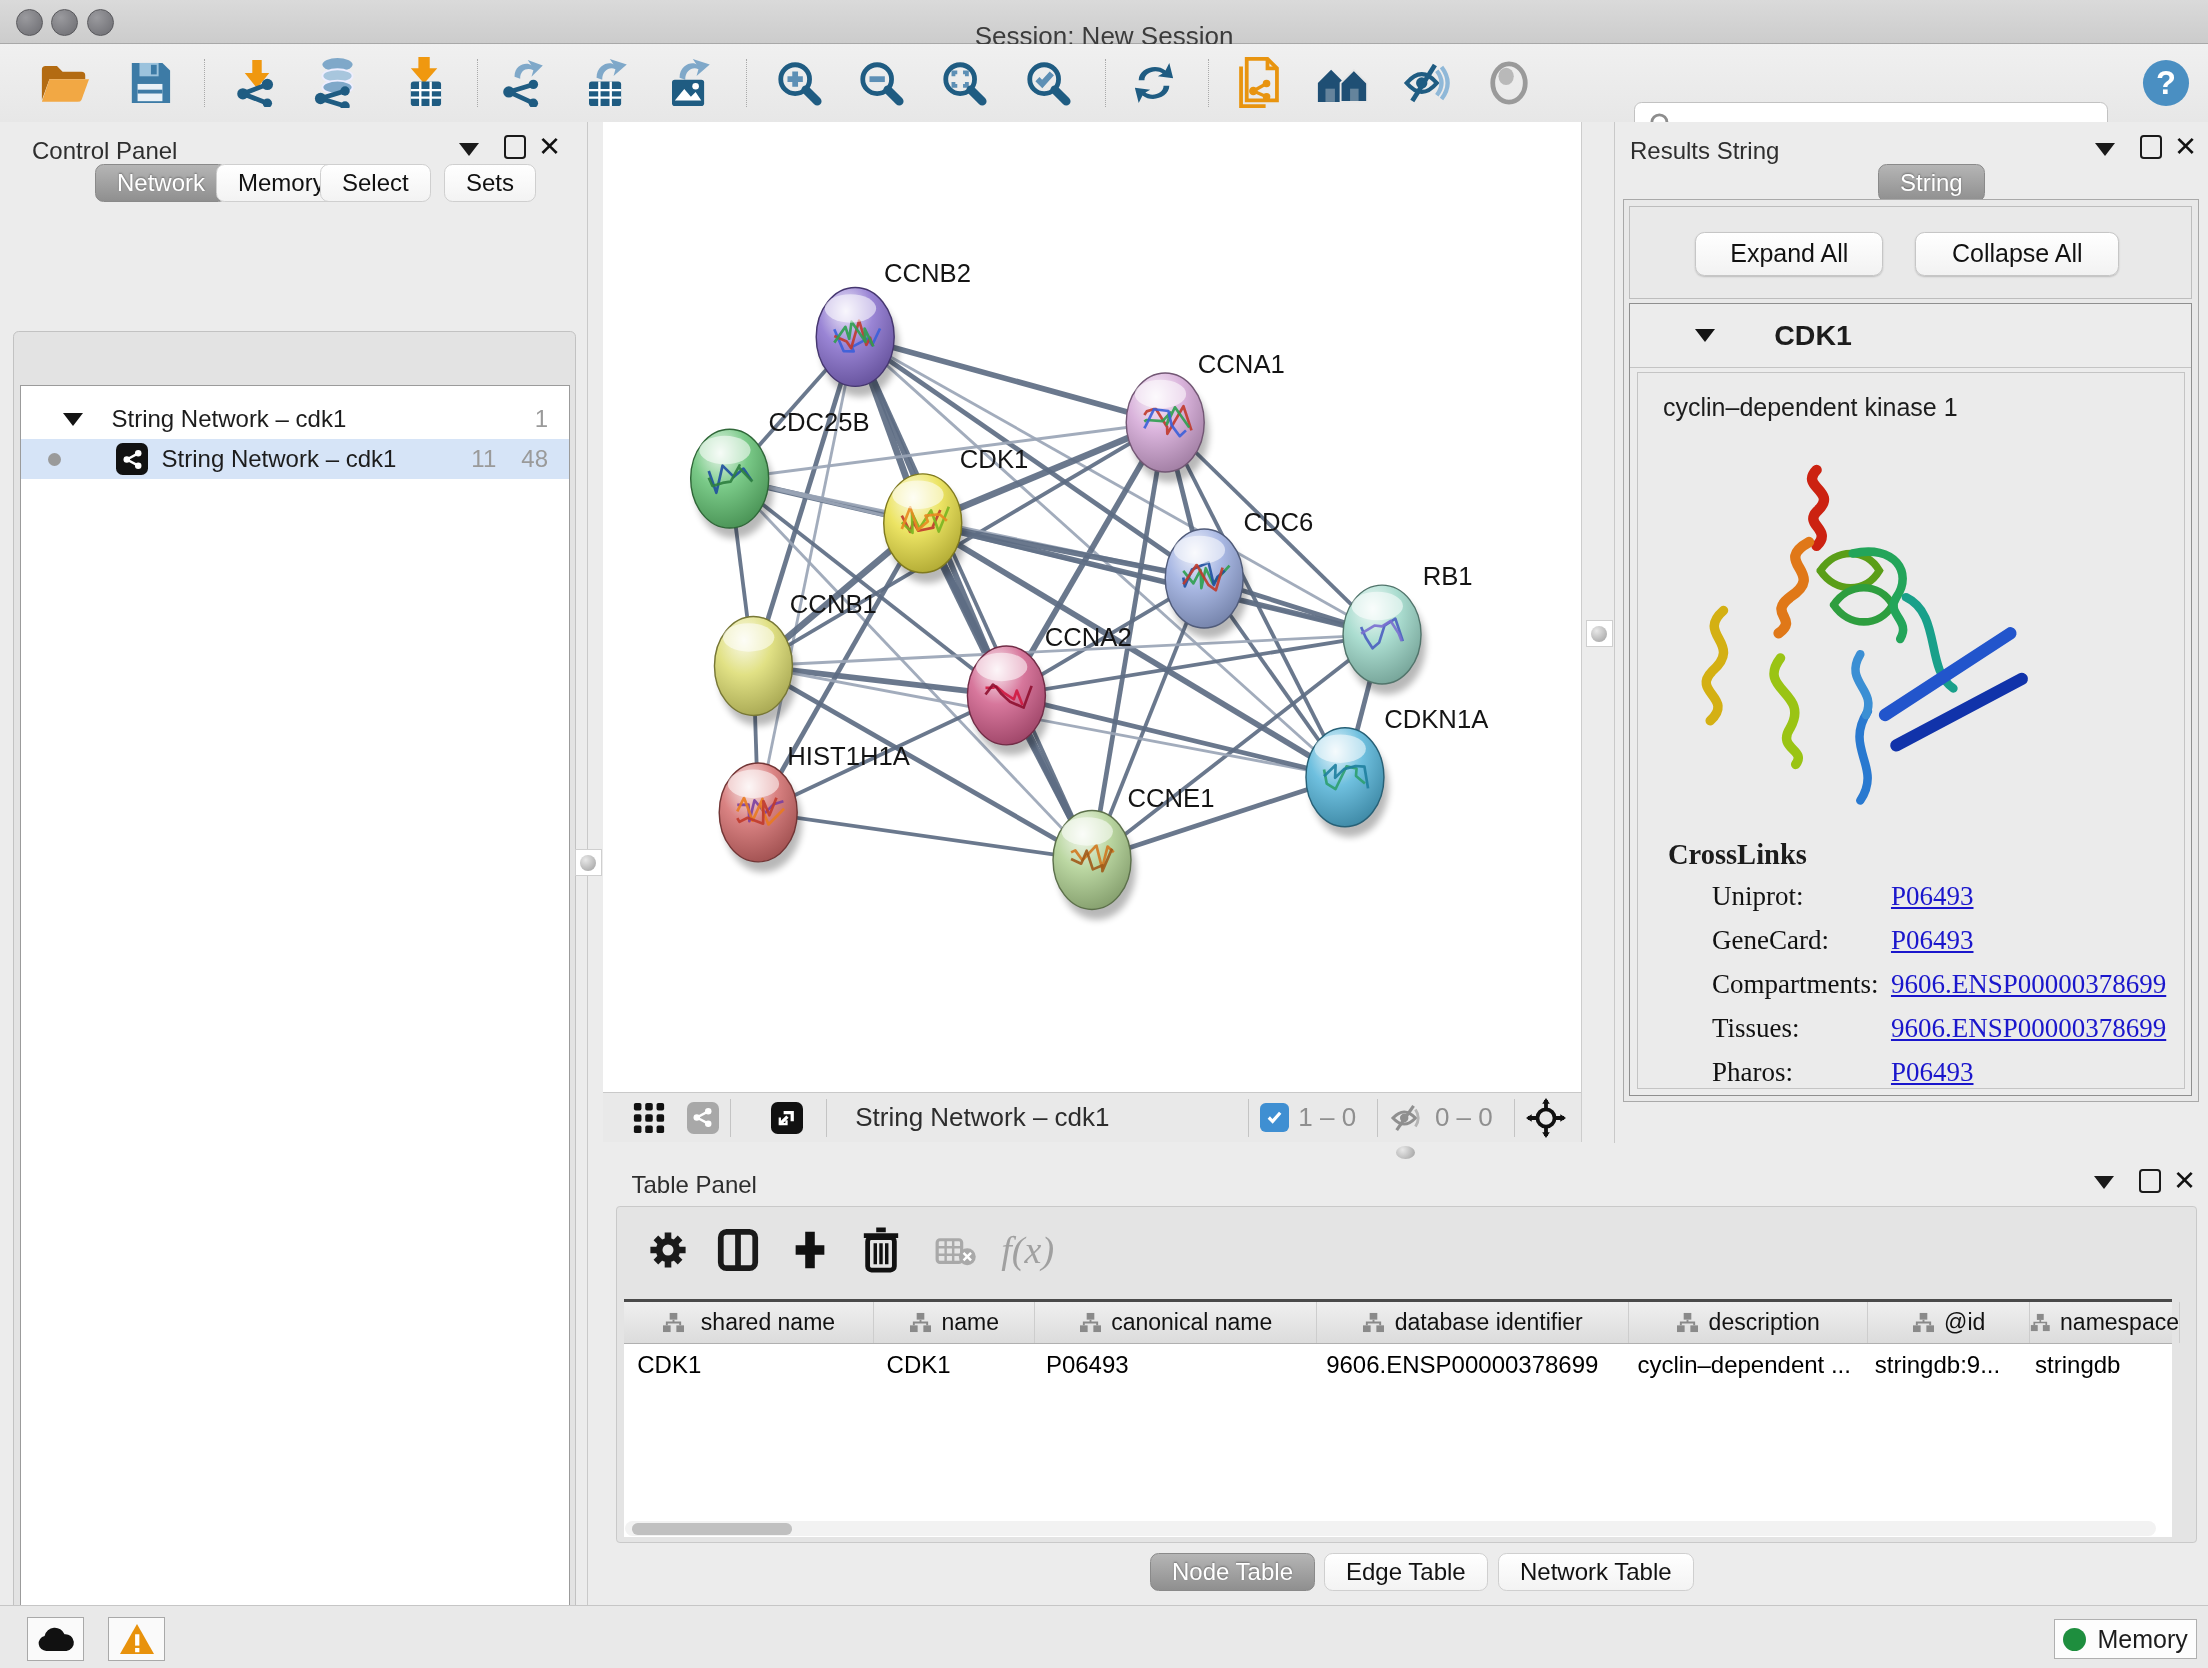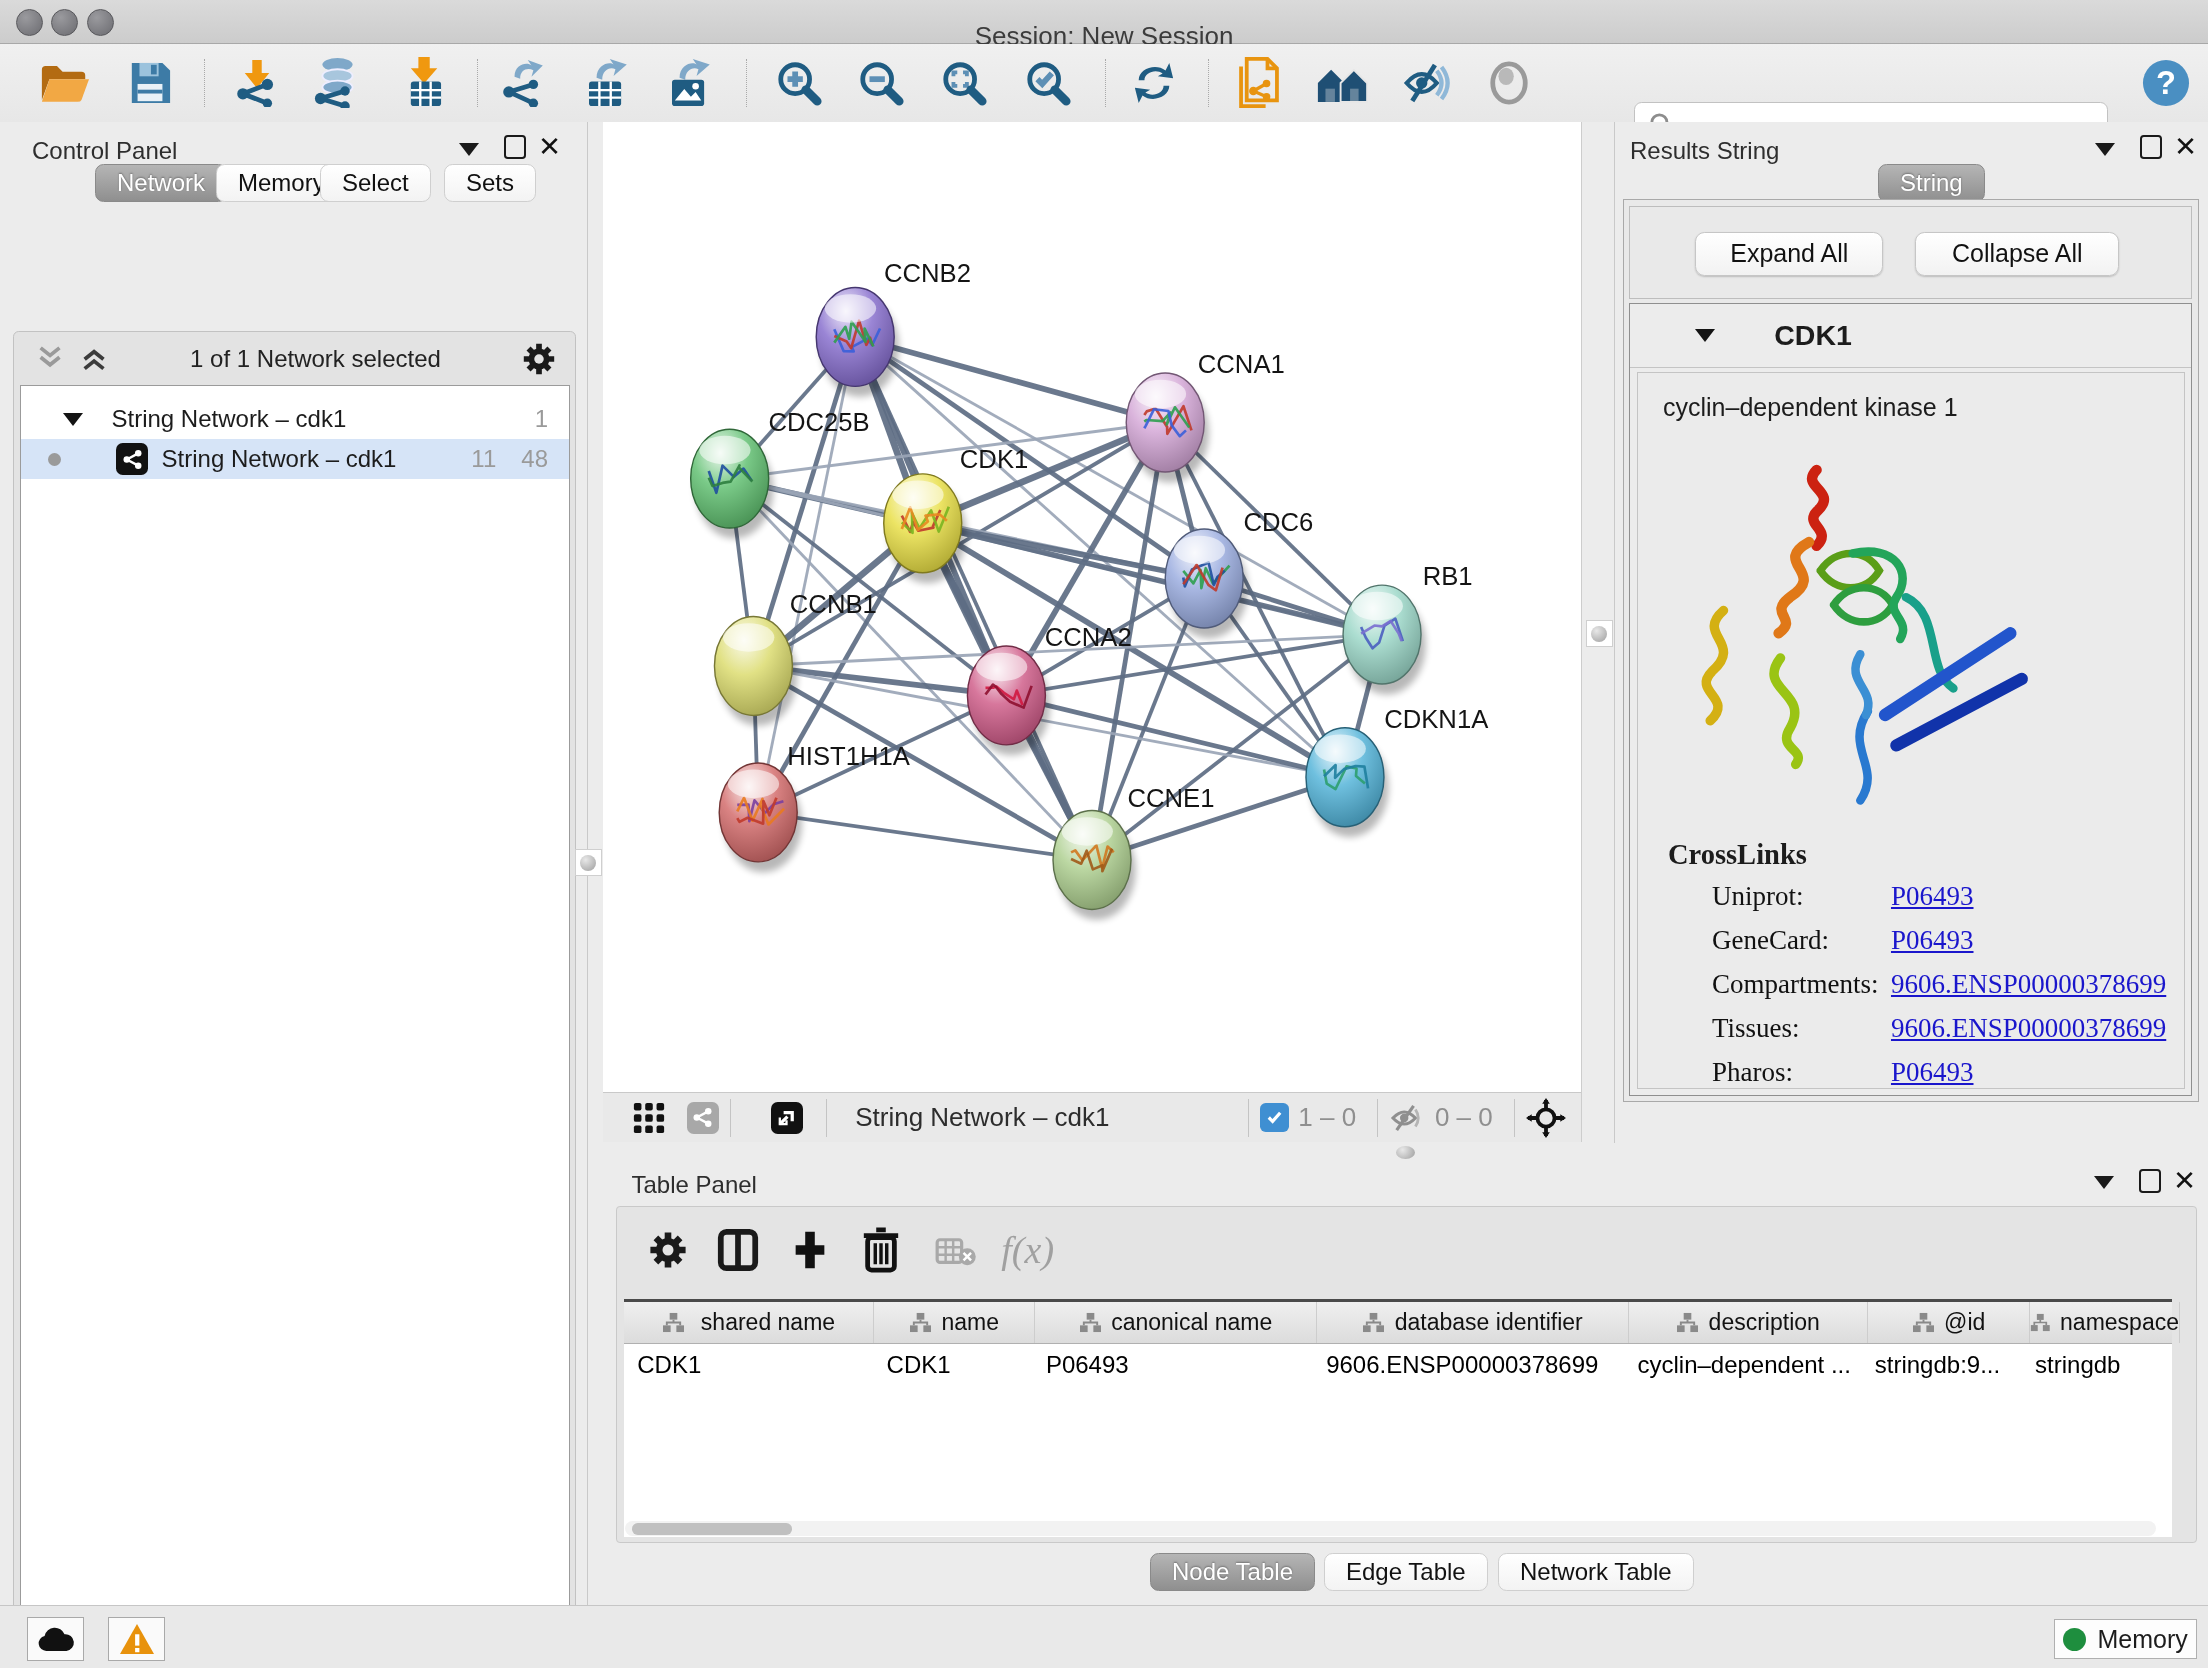--- a/index.html
+++ b/index.html
@@ -258,38 +258,20 @@
     <div class="abs win-arrow" style="left:459px;top:21px"></div>
     <div class="abs win-float" style="left:504px;top:13.3px"></div>
     <div class="abs win-close" style="left:538px;top:11.4px">✕</div>
 
     <div class="abs tab sel" style="left:67px;top:42px">Network</div>
     <div class="abs tab" style="left:188px;top:42px">Memory</div>
     <div class="abs tab" style="left:292px;top:42px">Select</div>
     <div class="abs tab" style="left:416px;top:42px">Sets</div>
 
     <div id="cp-box" class="abs">
-      <div id="cp-list-header" class="abs">
-        <svg width="32" height="28.5" viewBox="0 0 34 30" style="margin-left:21px">
-          <path d="M6 4 L16 12 L26 4 M6 14 L16 22 L26 14" stroke="#9a9a9a" stroke-width="4" fill="none"></path>
-        </svg>
-        <svg width="32" height="28.5" viewBox="0 0 34 30" style="margin-left:11.4px">
-          <path d="M6 26 L16 18 L26 26 M6 16 L16 8 L26 16" stroke="#3c3c3c" stroke-width="4" fill="none"></path>
-        </svg>
-        <div style="flex:1;text-align:center;font-size:24px;color:#222">1 of 1 Network selected</div>
-        <svg width="38" height="38" viewBox="0 0 40 40" style="margin-right:17px">
-          <g fill="#1a1a1a">
-              <circle cx="20" cy="20" r="11"></circle>
-          <g stroke="#1a1a1a" stroke-width="6">
-                <path d="M20 4 L20 36 M4 20 L36 20 M9 9 L31 31 M31 9 L9 31"></path>
-              </g>
-            </g>
-          <circle cx="20" cy="20" r="5" fill="#e3e3e3"></circle>
-        </svg>
-      </div>
       <div id="cp-list" class="abs">
         <div class="cp-row" style="margin-top:13.3px">
           <div class="tri-down" style="margin-left:42px"></div>
           <div style="margin-left:28.5px">String Network – cdk1</div>
           <div class="count" style="margin-left:auto;margin-right:21px">1</div>
         </div>
         <div class="cp-row sel">
           <div style="width:13.3px;height:13.3px;border-radius:50%;background:#9a9a9a;margin-left:27px"></div>
           <div class="share-badge" style="margin-left:55px">
             <svg width="21" height="21" viewBox="0 0 22 22">

